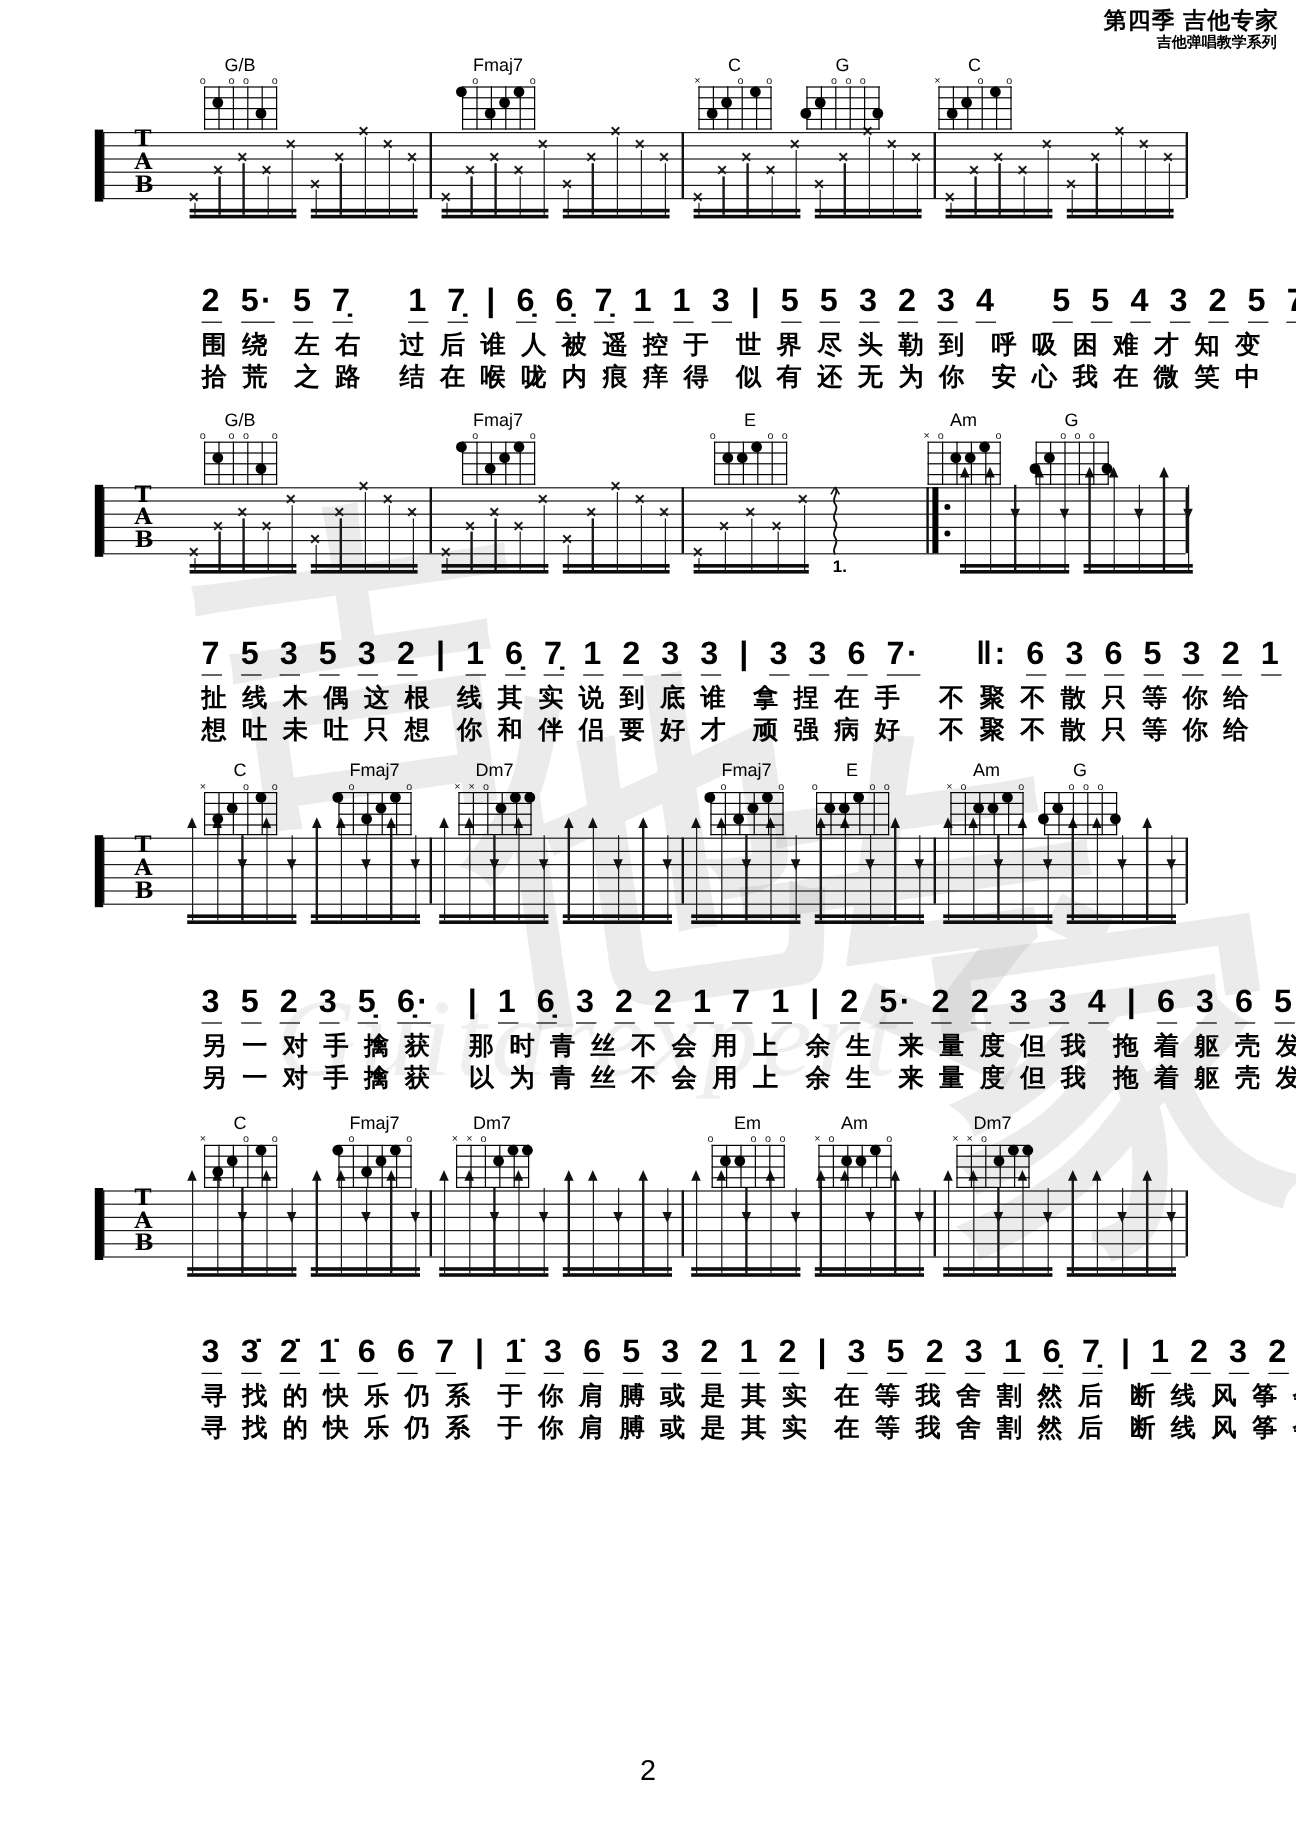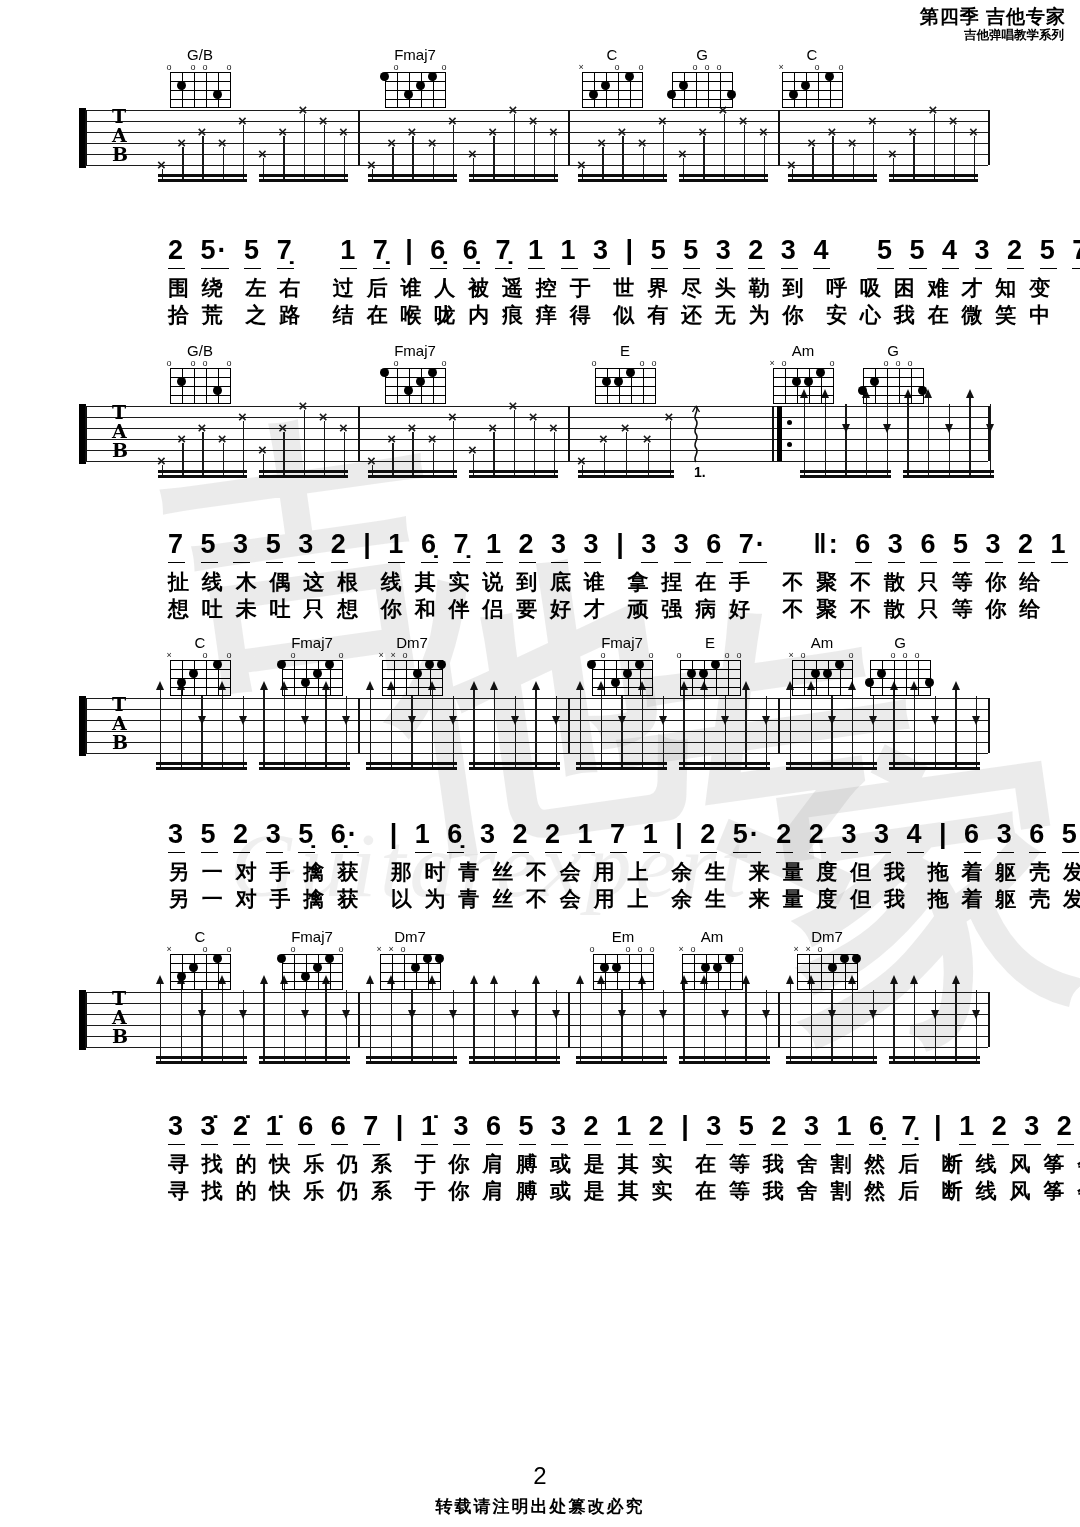--- a/index.html
+++ b/index.html
@@ -1076,14 +1076,13 @@
         <div class="jlyr" style="top: 860px;">另 一 对 手 擒 获   那 时 青 丝 不 会 用 上  余 生  来 量 度 但 我  拖 着 躯 壳 发 现 沿 途</div>
         <div class="jlyr" style="top: 887px;">另 一 对 手 擒 获   以 为 青 丝 不 会 用 上  余 生  来 量 度 但 我  拖 着 躯 壳 发 现 沿 途</div>
       </div>
       <div class="jblock">
         <div class="jnum" style="top: 1112px;"><span class="n">3</span> <span class="n">3̇</span> <span class="n">2̇</span> <span class="n">1̇</span> <span class="n">6</span> <span class="n">6</span> <span class="n">7</span> | <span class="n">1̇</span> <span class="n">3</span> <span class="n">6</span> <span class="n">5</span> <span class="n">3</span> <span class="n">2</span> <span class="n">1</span> <span class="n">2</span> | <span class="n">3</span> <span class="n">5</span> <span class="n">2</span> <span class="n">3</span> <span class="n">1</span> <span class="n">6̣</span> <span class="n">7̣</span> | <span class="n">1</span> <span class="n">2</span> <span class="n">3</span> <span class="n">2</span>    |</div>
         <div class="jlyr" style="top: 1152px;">寻 找 的 快 乐 仍 系  于 你 肩 膊 或 是 其 实  在 等 我 舍 割 然 后  断 线 风 筝 会 直</div>
         <div class="jlyr" style="top: 1179px;">寻 找 的 快 乐 仍 系  于 你 肩 膊 或 是 其 实  在 等 我 舍 割 然 后  断 线 风 筝 会 直</div>
       </div>
     </div>
   <div class="pnum" style="top:1462px">2</div>
-  <div class="notice" style="top:1495px">转载请注明出处篡改必究</div>
 </div>
 
 </body></html>

